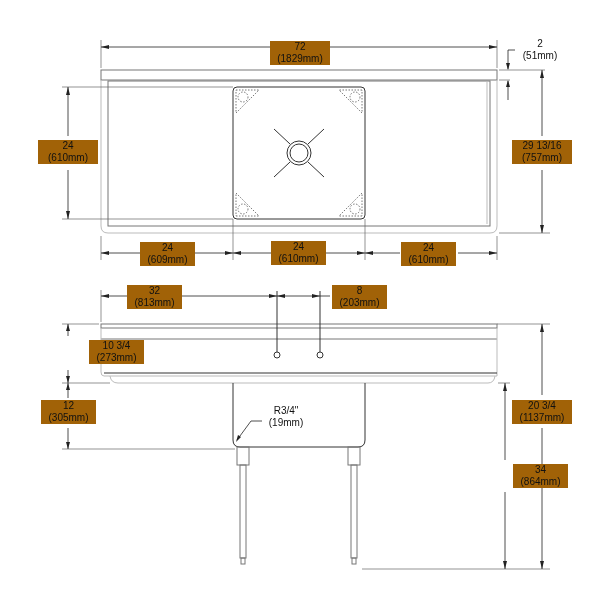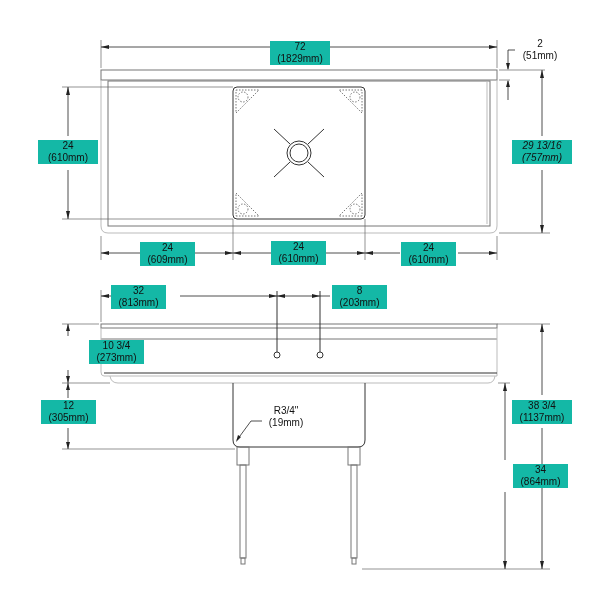--- a/index.html
+++ b/index.html
@@ -4,21 +4,21 @@
   <style>
     html, body { margin: 0; padding: 0; background: #ffffff; }
     body { width: 600px; height: 600px; overflow: hidden; position: relative; font-family: "Liberation Sans", sans-serif; }
     svg { position: absolute; left: 0; top: 0; }
     .ln { stroke: #333; stroke-width: 1; fill: none; }
     .lt { stroke: #777; stroke-width: 1; fill: none; }
     .lg { stroke: #bbb; stroke-width: 1; fill: none; }
     .dim { stroke: #222; stroke-width: 0.8; fill: none; }
     .ext { stroke: #666; stroke-width: 0.7; fill: none; }
     .dash { stroke: #555; stroke-width: 0.8; fill: none; stroke-dasharray: 1.5 1.5; }
-    .lbl { position: absolute; font-size: 10px; color: #111; text-align: center; line-height: 12px; white-space: nowrap; background: #14b8a6; }
+    .lbl { position: absolute; font-size: 10px; color: #111; text-align: center; line-height: 12px; white-space: nowrap; background: #a16207; }
     .lbl span { display: block; }
   </style>
 </head>
 <body>
 
 <svg width="600" height="600" viewBox="0 0 600 600">
 
   <g>
 
     <rect class="lt" x="101" y="70" width="396" height="10"></rect>
@@ -141,42 +141,42 @@
 </svg>
 
 <div class="lbl" style="left:270px;top:41px;width:60px;">
   <span>72</span>
   <span>(1829mm)</span>
 </div>
 <div class="lbl" style="left:515px;top:38px;width:50px;background:transparent;">
   <span>2</span>
   <span>(51mm)</span>
 </div>
-<div class="lbl" style="left:512px;top:140px;width:60px;font-style:italic;">
+<div class="lbl" style="left:512px;top:140px;width:60px;">
   <span>29 13/16</span>
   <span>(757mm)</span>
 </div>
 <div class="lbl" style="left:38px;top:140px;width:60px;">
   <span>24</span>
   <span>(610mm)</span>
 </div>
 <div class="lbl" style="left:140px;top:242px;width:55px;">
   <span>24</span>
   <span>(609mm)</span>
 </div>
 <div class="lbl" style="left:271px;top:241px;width:55px;">
   <span>24</span>
   <span>(610mm)</span>
 </div>
 <div class="lbl" style="left:401px;top:242px;width:55px;">
   <span>24</span>
   <span>(610mm)</span>
 </div>
 
-<div class="lbl" style="left:111px;top:285px;width:55px;">
+<div class="lbl" style="left:127px;top:285px;width:55px;">
   <span>32</span>
   <span>(813mm)</span>
 </div>
 <div class="lbl" style="left:332px;top:285px;width:55px;">
   <span>8</span>
   <span>(203mm)</span>
 </div>
 <div class="lbl" style="left:41px;top:340px;width:55px;margin-left:48px;">
   <span>10 3/4</span>
   <span>(273mm)</span>
@@ -187,15 +187,15 @@
 </div>
 <div class="lbl" style="left:261px;top:405px;width:50px;background:transparent;">
   <span>R3/4"</span>
   <span>(19mm)</span>
 </div>
 <div class="lbl" style="left:477px;top:464px;width:55px;margin-left:36px;">
   <span>34</span>
   <span>(864mm)</span>
 </div>
 <div class="lbl" style="left:512px;top:400px;width:60px;">
-  <span>38 3/4</span>
+  <span>20 3/4</span>
   <span>(1137mm)</span>
 </div>
 
 </body></html>

